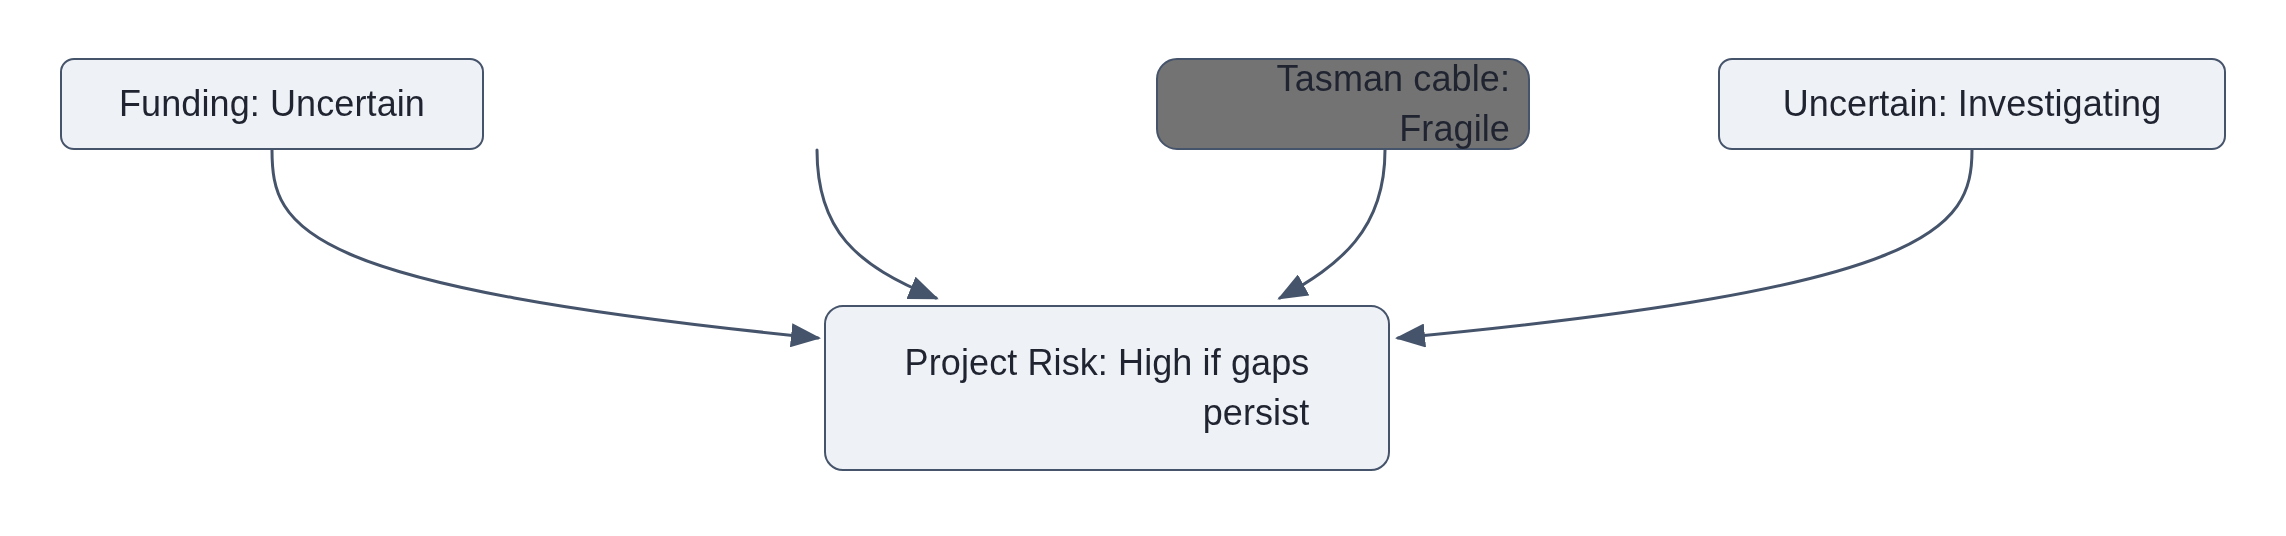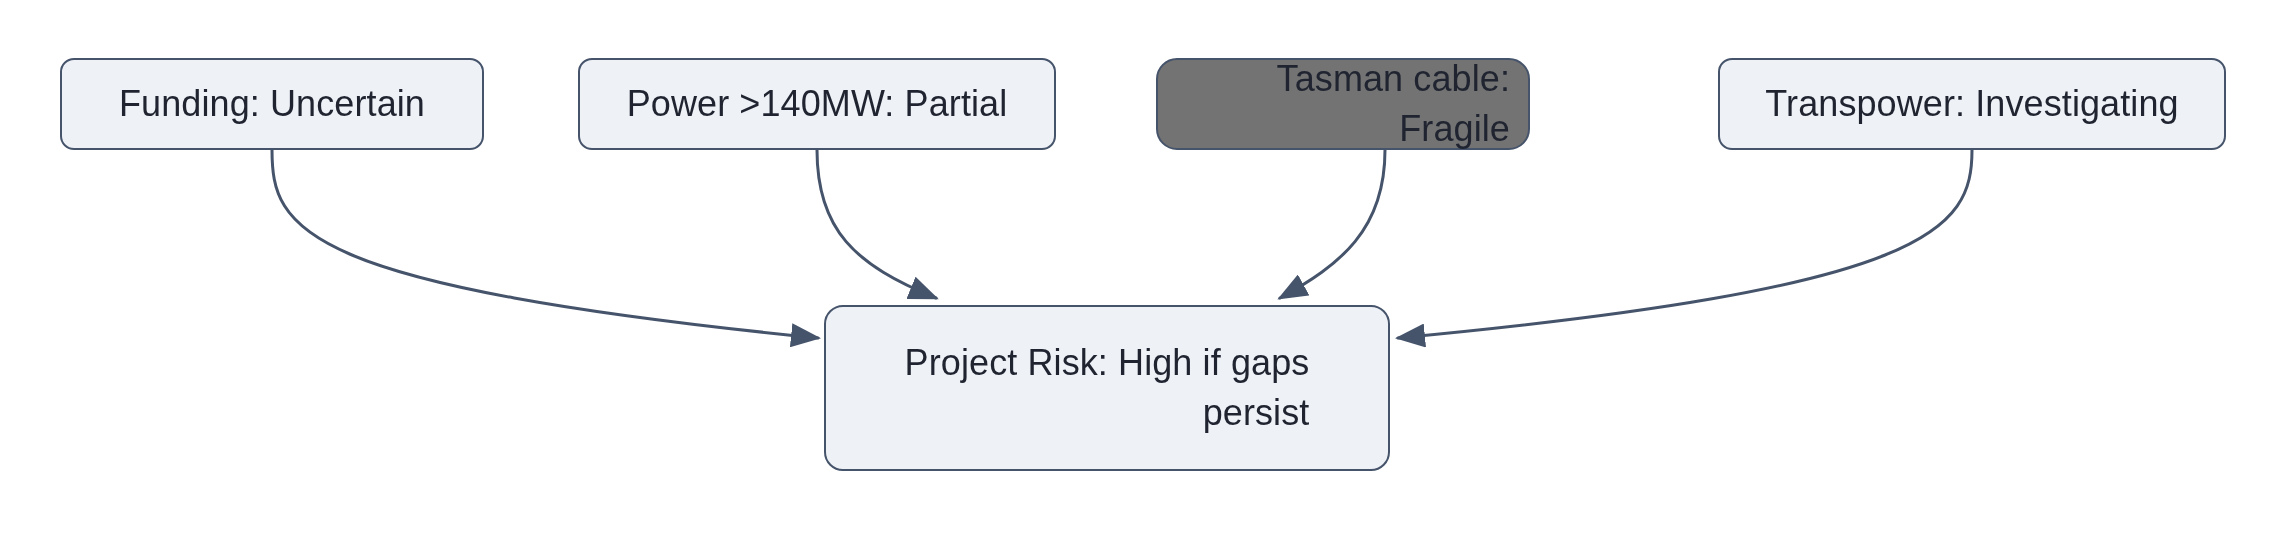--- a/index.html
+++ b/index.html
@@ -70,30 +70,27 @@
         <path d="M 817,150 C 817,230 855,265 936,298" fill="none" stroke="#46546b" stroke-width="3" stroke-linecap="round" marker-end="url(#arrowhead)"></path>
         <path d="M 1385,150 C 1385,230 1340,265 1280,298" fill="none" stroke="#46546b" stroke-width="3" stroke-linecap="round" marker-end="url(#arrowhead)"></path>
         <path d="M 1972,150 C 1972,230 1930,288 1398,338" fill="none" stroke="#46546b" stroke-width="3" stroke-linecap="round" marker-end="url(#arrowhead)"></path>
       </g>
   </svg>
 
   <div class="node node-source" style="left: 60px; top: 58px; width: 424px; height: 92px; background: rgb(238, 241, 246); border-color: rgb(70, 84, 107); color: rgb(31, 36, 48);">
     <span class="node-label">Funding: Uncertain</span>
   </div>
 
-  <div class="node node-source" style="left: 578px; top: 58px; width: 478px; height: 92px; background: rgb(238, 241, 246); border-color: rgb(70, 84, 107); color: rgb(31, 36, 48);">
-    <span class="node-label">Power &gt;140MW: Partial</span>
-  </div>
 
   <div class="node node-source" style="left: 1156px; top: 58px; width: 374px; height: 92px; background: #737373; border-color: rgb(70, 84, 107); color: rgb(31, 36, 48); border-radius: 21px;">
     <span class="node-label">Tasman cable: Fragile</span>
   </div>
 
   <div class="node node-source" style="left: 1718px; top: 58px; width: 508px; height: 92px; background: rgb(238, 241, 246); border-color: rgb(70, 84, 107); color: rgb(31, 36, 48);">
-    <span class="node-label">Transpower: Investigating</span>
+    <span class="node-label">Uncertain: Investigating</span>
   </div>
 
   <div class="node node-target" style="left: 824px; top: 305px; width: 566px; height: 166px; background: rgb(238, 241, 246); border-color: rgb(70, 84, 107); color: rgb(31, 36, 48);">
     <span class="node-label">Project Risk: High if gaps
 persist</span>
   </div>
 
 </div>
 
 </body></html>

